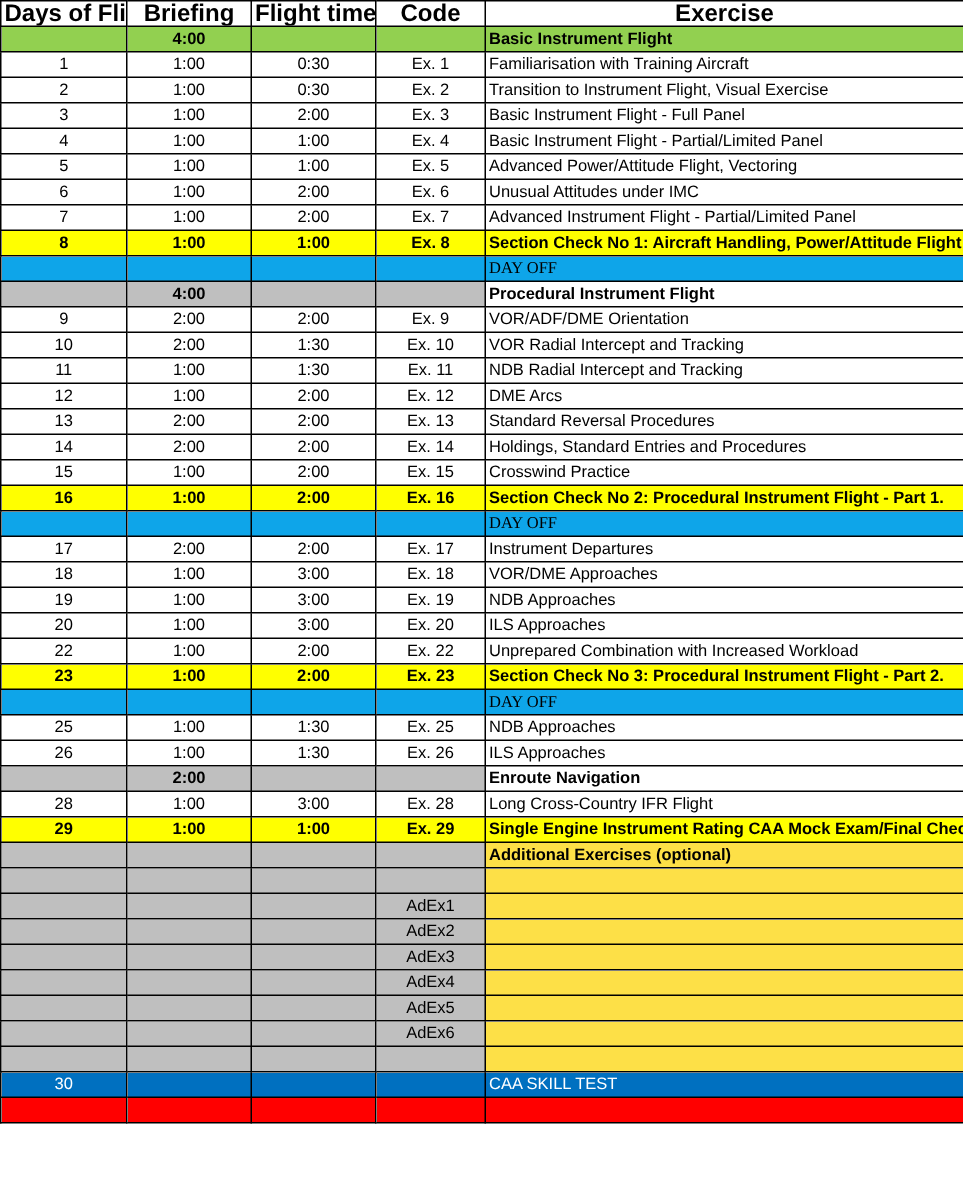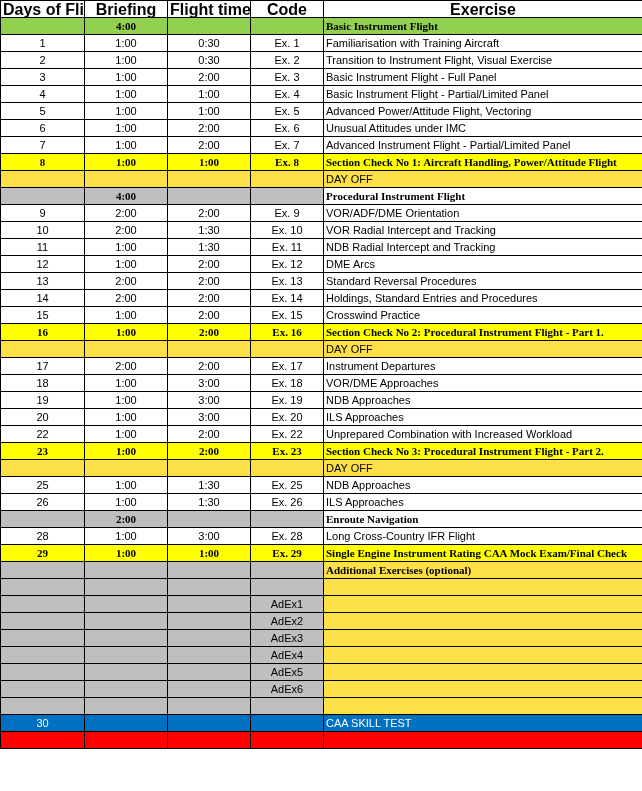--- a/index.html
+++ b/index.html
@@ -49,26 +49,25 @@
   }
   td.c {
     text-align: center;
   }
   td.l {
     text-align: left;
     padding-left: 4px;
   }
   td.b {
     font-weight: bold;
-    font-family: Liberation Serif, serif;
   }
   
   tr.r-green td   { background: #92d050; }
   tr.r-yellow td  { background: #ffff00; }
-  tr.r-grey td    { background: #fde047; }
+  tr.r-grey td    { background: #0ea5e9; font-family: Liberation Serif, serif; }
   tr.r-white td   { background: #ffffff; }
   tr.r-blue td    { background: #0070c0; color: #ffffff; }
   tr.r-red td     { background: #ff0000; }
 
   
   tr.r-section td.grey { background: #bfbfbf; }
   tr.r-section td.white { background: #ffffff; }
 
   
   tr.r-addl td.grey { background: #bfbfbf; }

